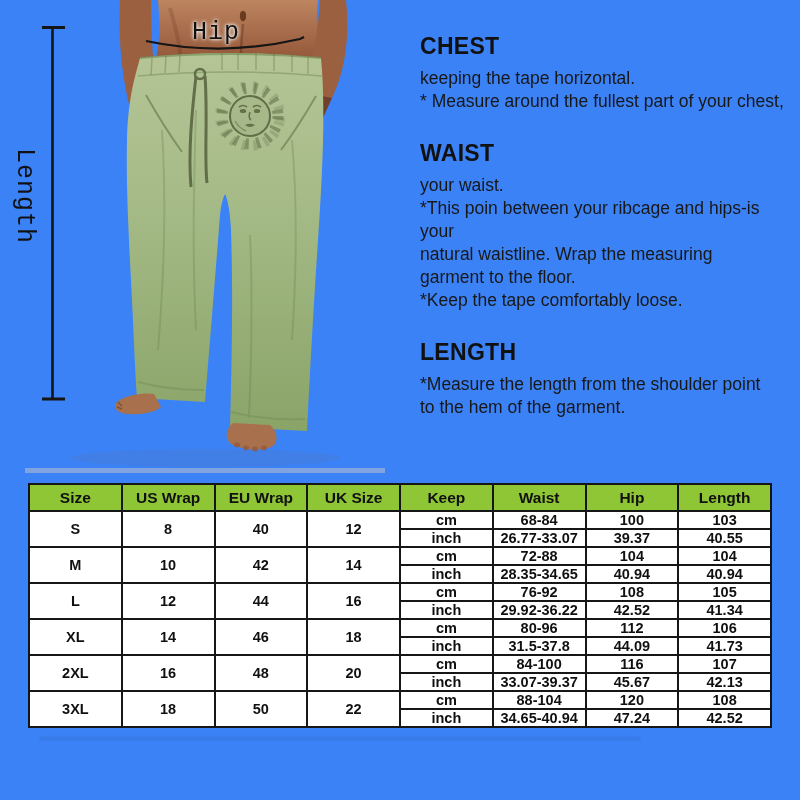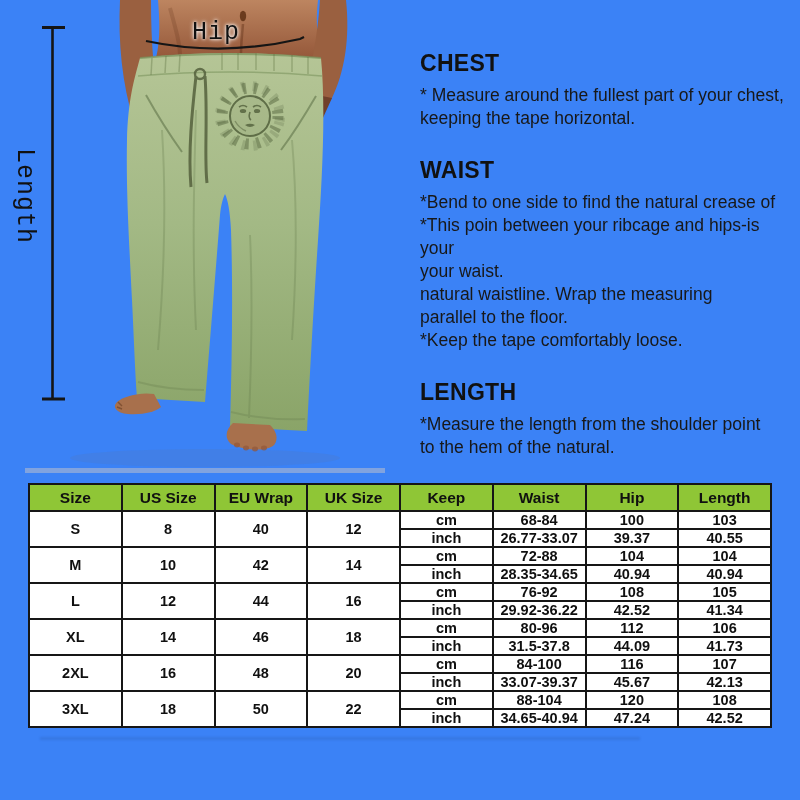--- a/index.html
+++ b/index.html
@@ -18,21 +18,21 @@
   .length-label{
     position:absolute;left:10px;top:148px;
     writing-mode:vertical-rl;text-orientation:mixed;
     font-family:"Liberation Mono",monospace;font-size:25px;color:#111;
     letter-spacing:1px;
   }
   
   .instructions{position:absolute;left:420px;top:33px;width:376px;}
   .inst-section{margin:0 0 27px 0;}
   .inst-heading{
-    margin:17px 0 7px 0;font-size:23px;font-weight:700;letter-spacing:.3px;color:#111;
+    margin:0 0 7px 0;font-size:23px;font-weight:700;letter-spacing:.3px;color:#111;
   }
   .inst-line{display:block;font-size:17.5px;line-height:23px;color:#181818;}
   
   .size-table{
     position:absolute;left:28px;top:483px;width:744px;height:210px;
     border-collapse:collapse;table-layout:fixed;background:#fff;padding-left:9px;
   }
   .size-table th{
     background:var(--header-green,#8fc636);
     border:2px solid #161616;padding:0;height:25px;
@@ -170,44 +170,43 @@
       <path d="M146,41 Q222,57 300,39 l4,-2" stroke="#151515" stroke-width="2.2" fill="none"></path>
     </svg>
 
     <div class="hip-label">Hip</div>
     <div class="length-label">Length</div>
   </div>
 
   <div class="instructions">
     <div class="inst-section">
       <h2 class="inst-heading">CHEST</h2>
+      <span class="inst-line">keeping the tape horizontal.</span>
       <span class="inst-line">* Measure around the fullest part of your chest,</span>
-      <span class="inst-line">keeping the tape horizontal.</span>
     </div>
     <div class="inst-section">
       <h2 class="inst-heading">WAIST</h2>
-      <span class="inst-line">*Bend to one side to find the natural crease of</span>
+      <span class="inst-line">your waist.</span>
       <span class="inst-line">*This poin between your ribcage and hips-is your</span>
-      <span class="inst-line">your waist.</span>
       <span class="inst-line">natural waistline. Wrap the measuring</span>
-      <span class="inst-line">parallel to the floor.</span>
+      <span class="inst-line">garment to the floor.</span>
       <span class="inst-line">*Keep the tape comfortably loose.</span>
     </div>
     <div class="inst-section">
       <h2 class="inst-heading">LENGTH</h2>
       <span class="inst-line">*Measure the length from the shoulder point</span>
-      <span class="inst-line">to the hem of the natural.</span>
+      <span class="inst-line">to the hem of the garment.</span>
     </div>
   </div>
 
   <table class="size-table">
     <thead>
       <tr>
         <th>Size</th>
-        <th>US Size</th>
+        <th>US Wrap</th>
         <th>EU Wrap</th>
         <th>UK Size</th>
         <th>Keep</th>
         <th>Waist</th>
         <th>Hip</th>
         <th>Length</th>
       </tr>
     </thead>
     <tbody id="table-body">
         <tr>

